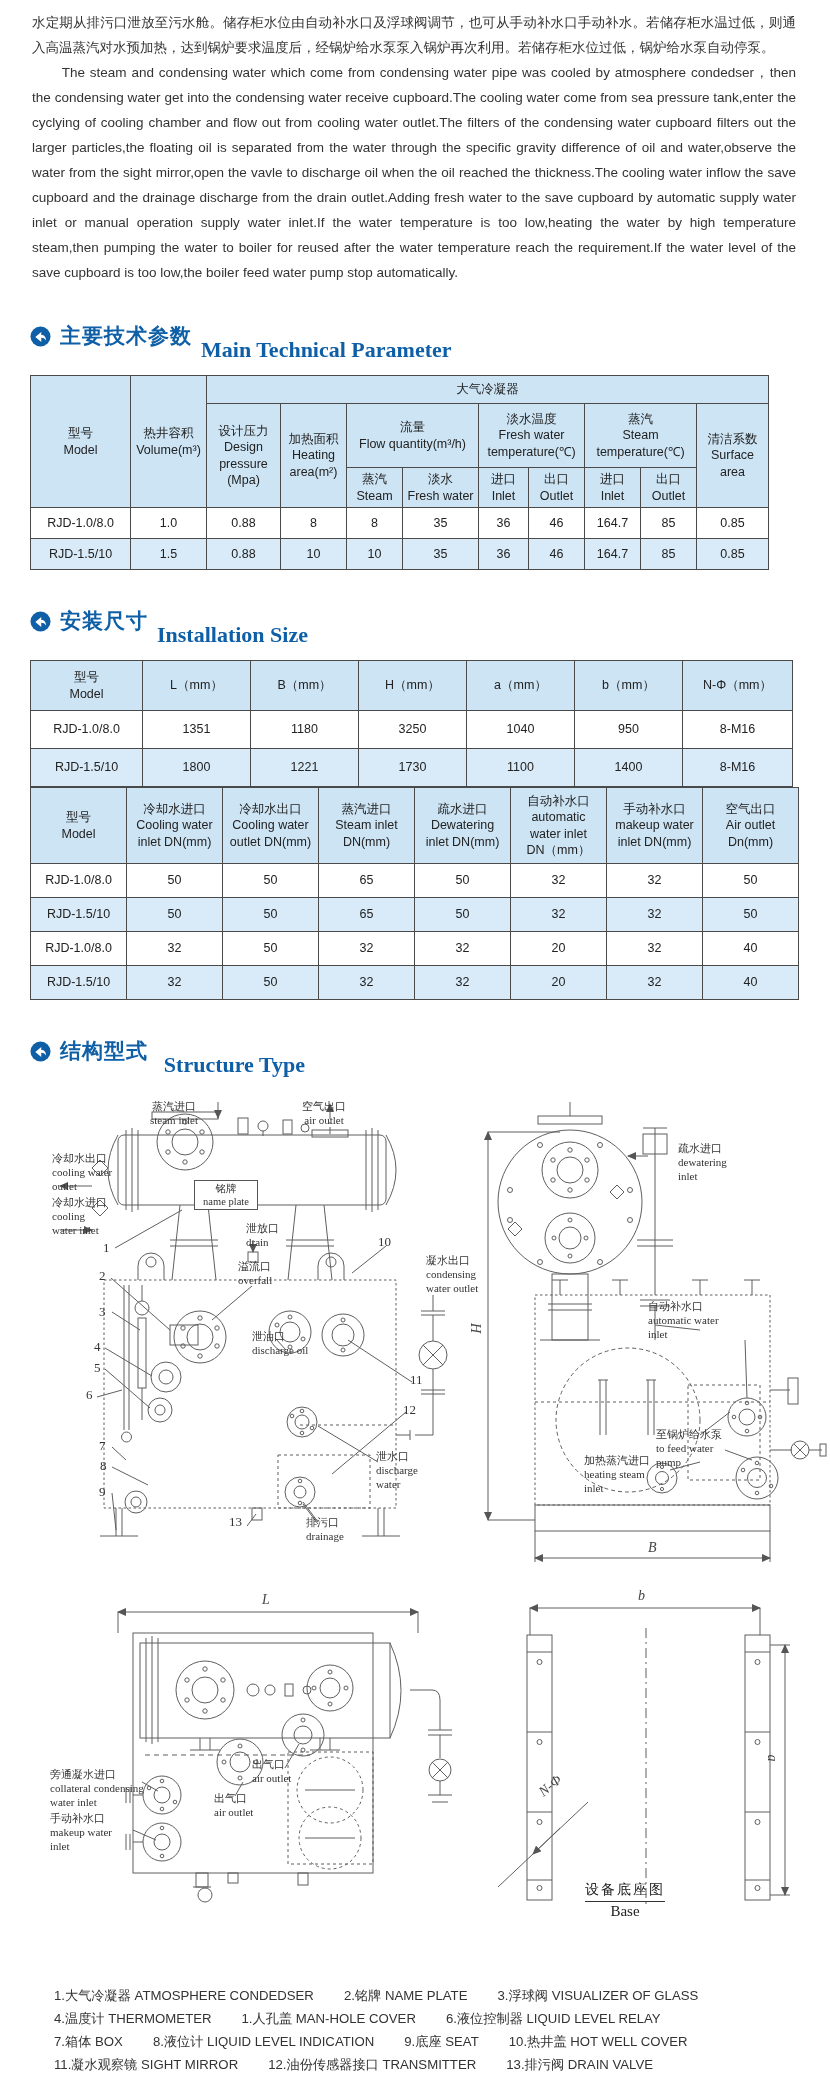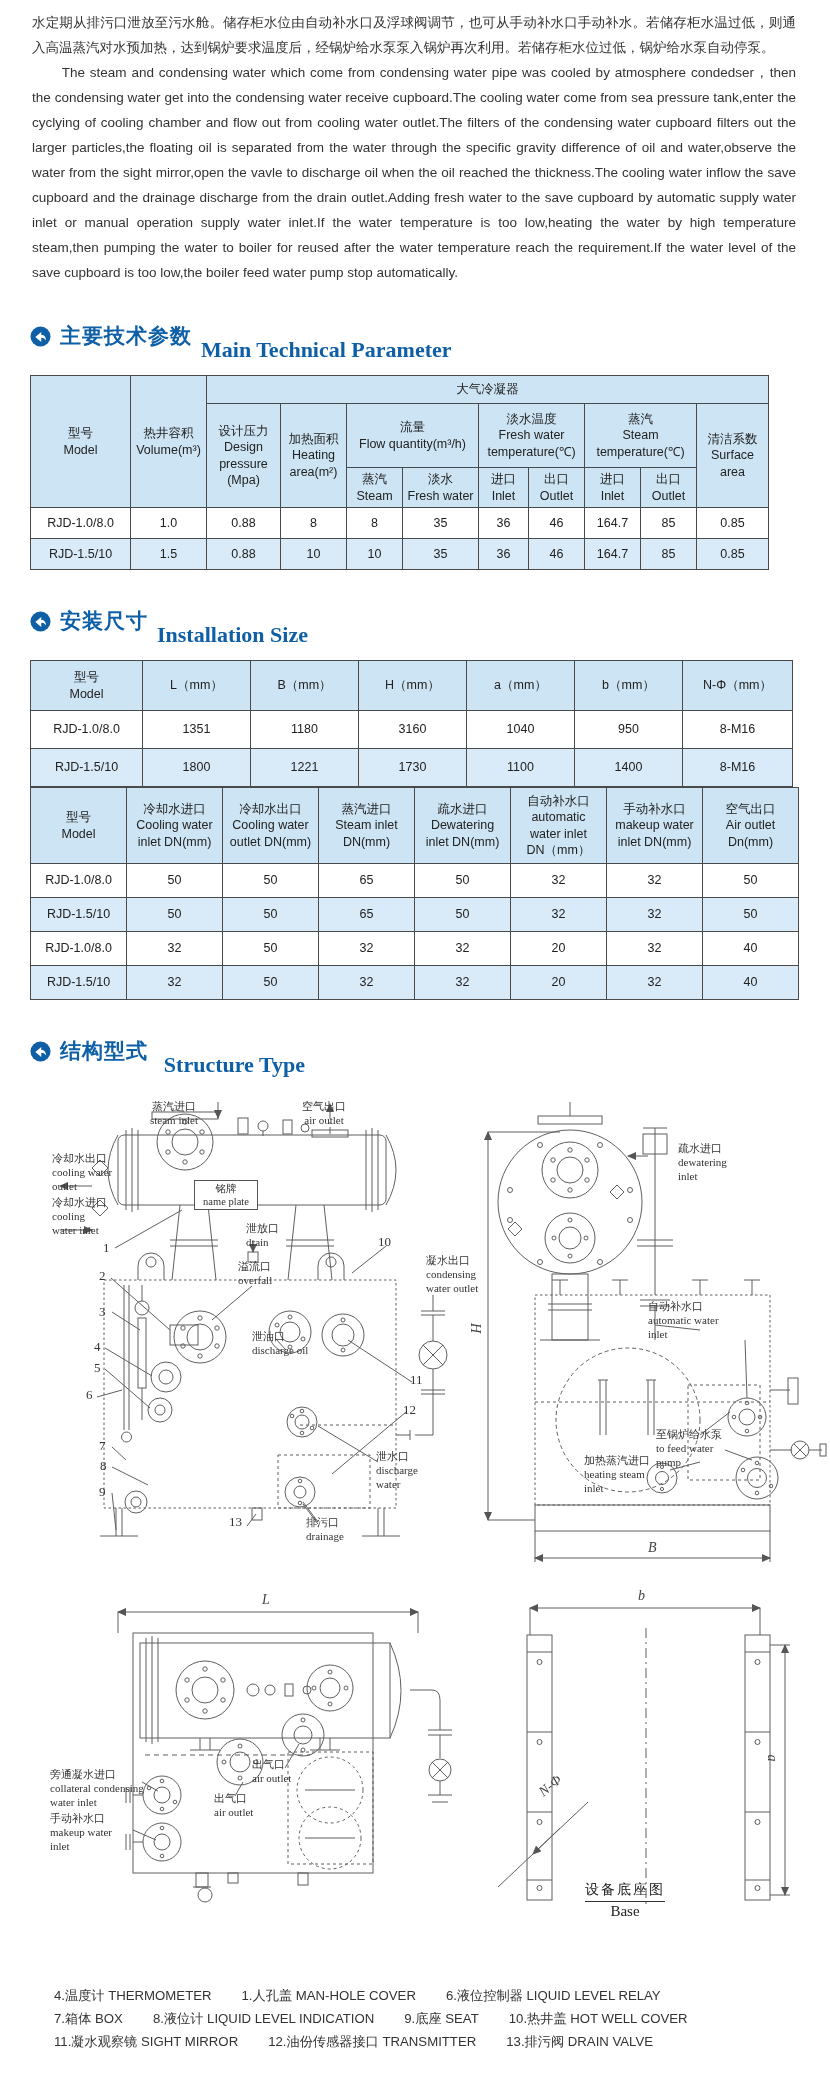--- a/index.html
+++ b/index.html
@@ -178,21 +178,21 @@
       <th>B（mm）</th>
       <th>H（mm）</th>
       <th>a（mm）</th>
       <th>b（mm）</th>
       <th>N-Φ（mm）</th>
     </tr>
     <tr class="dr">
       <td>RJD-1.0/8.0</td>
       <td>1351</td>
       <td>1180</td>
-      <td>3160</td>
+      <td>3250</td>
       <td>1040</td>
       <td>950</td>
       <td>8-M16</td>
     </tr>
     <tr class="dr alt">
       <td>RJD-1.5/10</td>
       <td>1800</td>
       <td>1221</td>
       <td>1730</td>
       <td>1100</td>
@@ -618,20 +618,25 @@
     <div class="ddim rotN" style="left:538px;top:688px">N-Φ</div>
     <div class="ddim rot90" style="left:768px;top:660px">a</div>
     <div class="basecap">
       <span class="cn">设备底座图</span><br>
       <span class="en">Base</span>
     </div>
   </div>
 
   <div class="legend">
     <div class="row">
+      <span>1.大气冷凝器 ATMOSPHERE CONDEDSER</span>
+      <span>2.铭牌 NAME PLATE</span>
+      <span>3.浮球阀 VISUALIZER OF GLASS</span>
+    </div>
+    <div class="row">
       <span>4.温度计 THERMOMETER</span>
       <span>1.人孔盖 MAN-HOLE COVER</span>
       <span>6.液位控制器 LIQUID LEVEL RELAY</span>
     </div>
     <div class="row">
       <span>7.箱体 BOX</span>
       <span>8.液位计 LIQUID LEVEL INDICATION</span>
       <span>9.底座 SEAT</span>
       <span>10.热井盖 HOT WELL COVER</span>
     </div>

